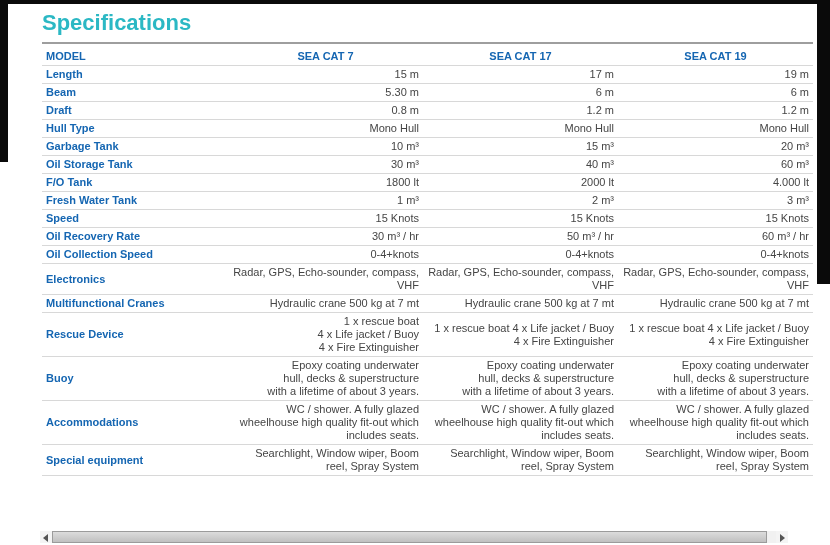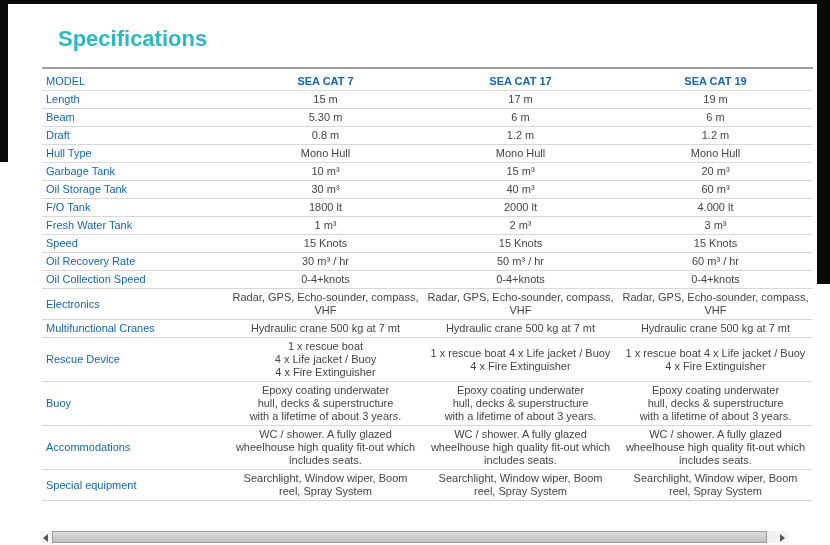--- a/index.html
+++ b/index.html
@@ -8,40 +8,40 @@
     position:relative; width:830px; height:545px; background:#ffffff; overflow:hidden;
   }
   .edge { position:absolute; background:#0a0a0a; }
   .edge-top    { left:0; top:0; width:830px; height:4px; }
   .edge-left   { left:0; top:4px; width:8px; height:158px; }
   .edge-right  { right:0; top:4px; width:13px; height:280px; }
 
   #content { position:absolute; left:42px; top:10px; width:771px; }
 
   h1.page-title {
-    margin:16px; font-size:22px; line-height:1.15; font-weight:bold;
+    margin:0; font-size:22px; line-height:1.15; font-weight:bold;
     letter-spacing:0px; color:var(--accent-teal,#2bb8c4);
   }
   .title-rule { border:none; border-top:2px solid var(--rule-gray,#9e9e9e); margin:7px 0 0 0; }
 
   table.spec-table { width:100%; border-collapse:collapse; margin-top:4px; table-layout:fixed; }
   table.spec-table col.c-label { width:186px; }
   table.spec-table col.c-val   { width:195px; }
   .spec-table th, .spec-table td {
     border-bottom:1px solid var(--divider-gray,#d8d8d8);
     padding:2px 4px; font-size:11px; line-height:13px; vertical-align:middle;
   }
   .spec-table th.col-model, .spec-table td.lbl {
-    text-align:left; font-weight:normal; color:var(--label-blue,#1566b2);
+    text-align:left; font-weight:bold; color:var(--label-blue,#1566b2);
   }
   .spec-table th.col-boat {
     text-align:center; font-weight:bold; color:var(--label-blue,#1566b2);
   }
   .spec-table td.val {
-    text-align:center; color:var(--value-gray,#454545); white-space:pre-line;margin-top:8px;
+    text-align:right; color:var(--value-gray,#454545); white-space:pre-line;margin-top:8px;
   }
 
   
   .hscroll {
     position:absolute; left:40px; top:531px; width:748px; height:12px;
     display:flex; align-items:center;
   }
   .hscroll .arrow {
     width:12px; height:12px; background:#f4f4f4; position:relative; flex:0 0 auto;
   }

